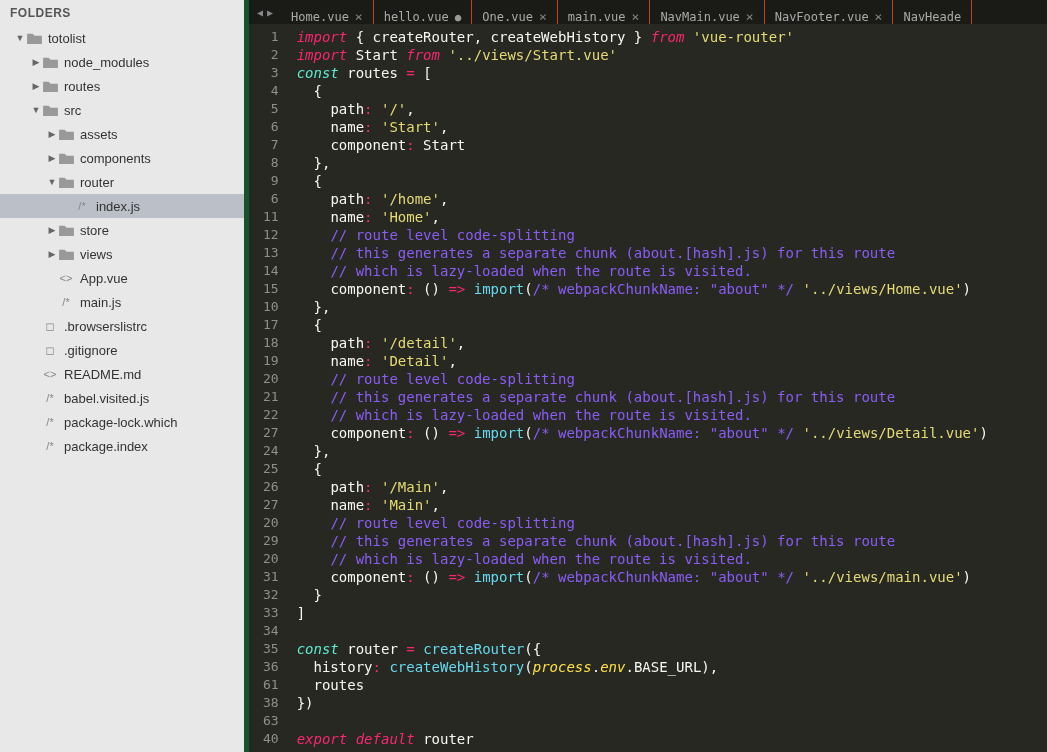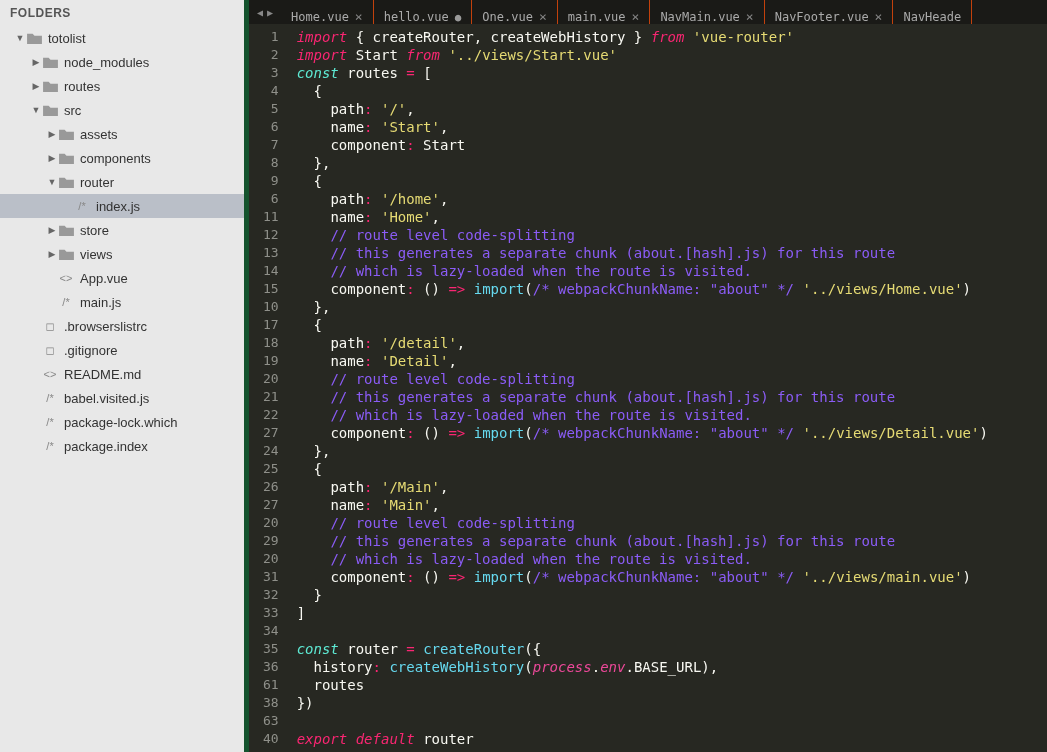--- a/index.html
+++ b/index.html
@@ -118,21 +118,21 @@
 .code-line { height: 18px; }
 
 
 .kw { color: #f92672; font-style: italic; }
 .kw2 { color: #f92672; }
 .fn { color: #66d9ef; }
 .decl { color: #5eead4; font-style: italic; text-align: center; }
 .str { color: #e6db74; }
 .cmt { color: #8b5cf6; }
 .punc { color: #f8f8f2; }
-.param { color: #ec4899; font-style: italic; text-align: right; }
+.param { color: #fde047; font-style: italic; text-align: right; }
 .ident { color: #f8f8f2; }
 
 .folder-svg { width: 15px; height: 13px; }
 </style>
 </head>
 <body>
 
 <div class="sidebar">
   <div class="sidebar-header">FOLDERS</div>
   <div class="tree" id="tree">

